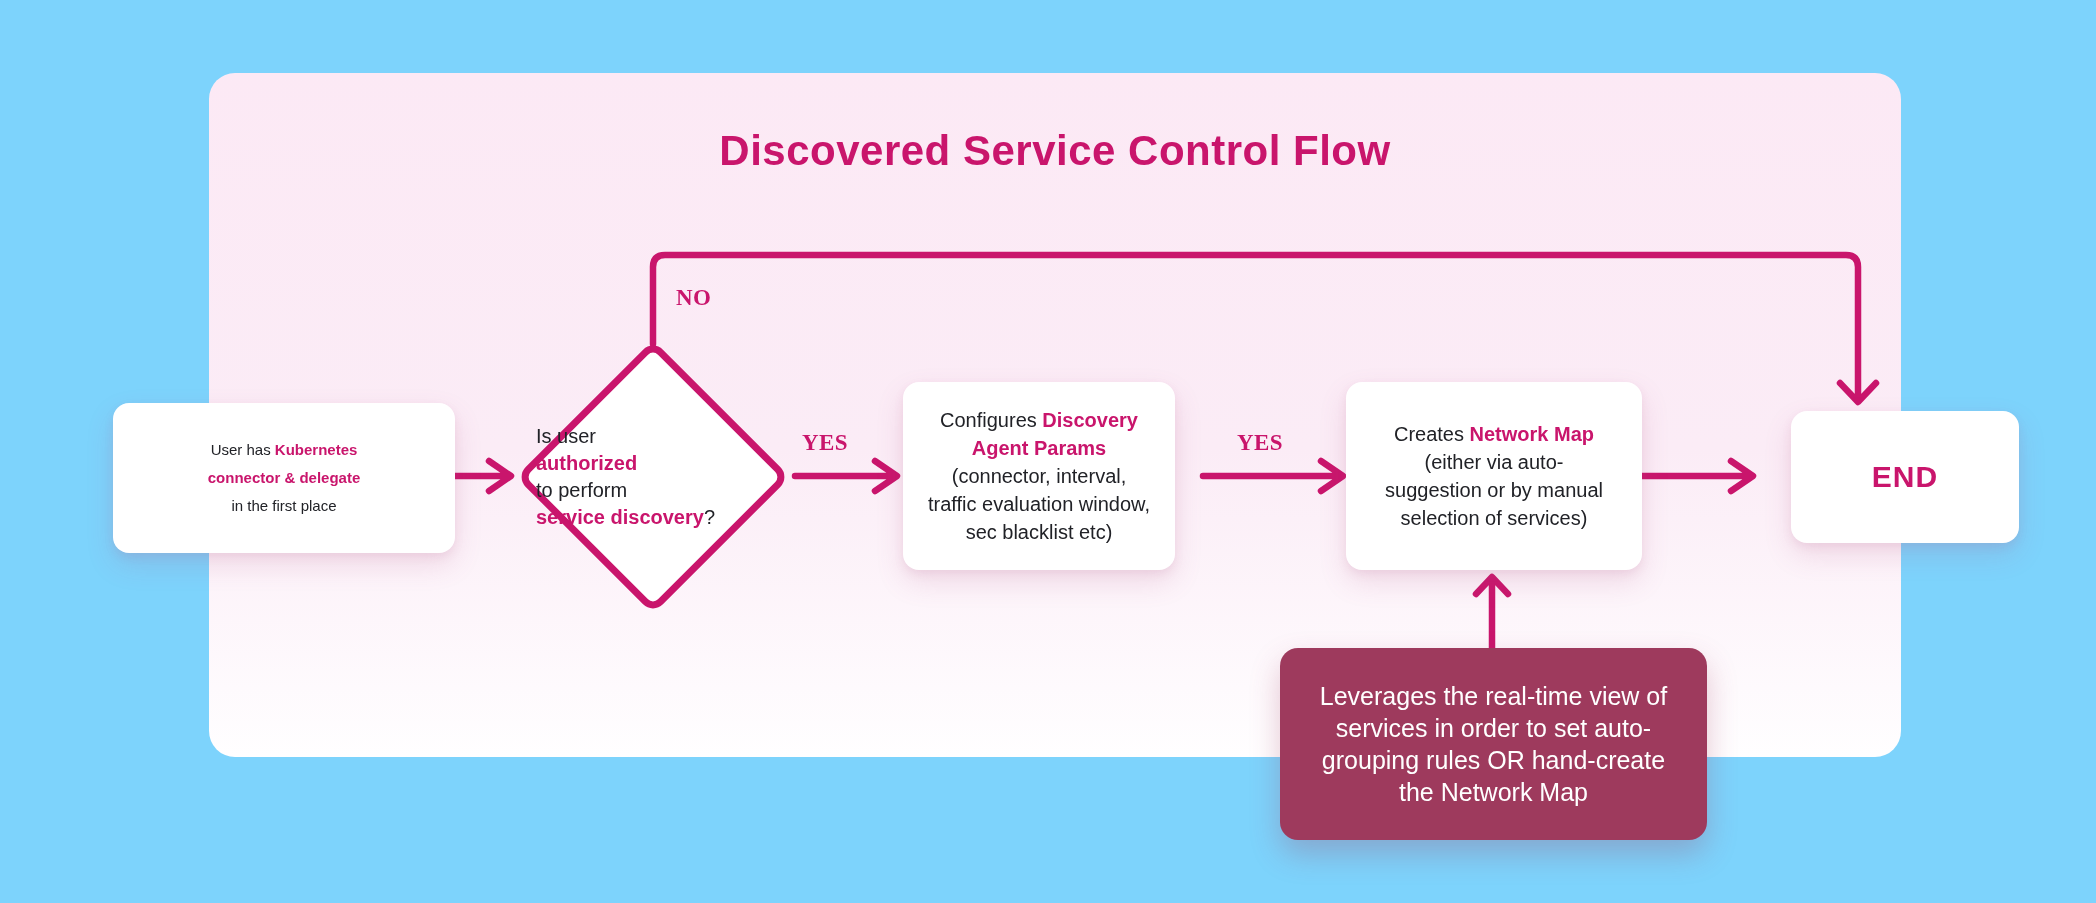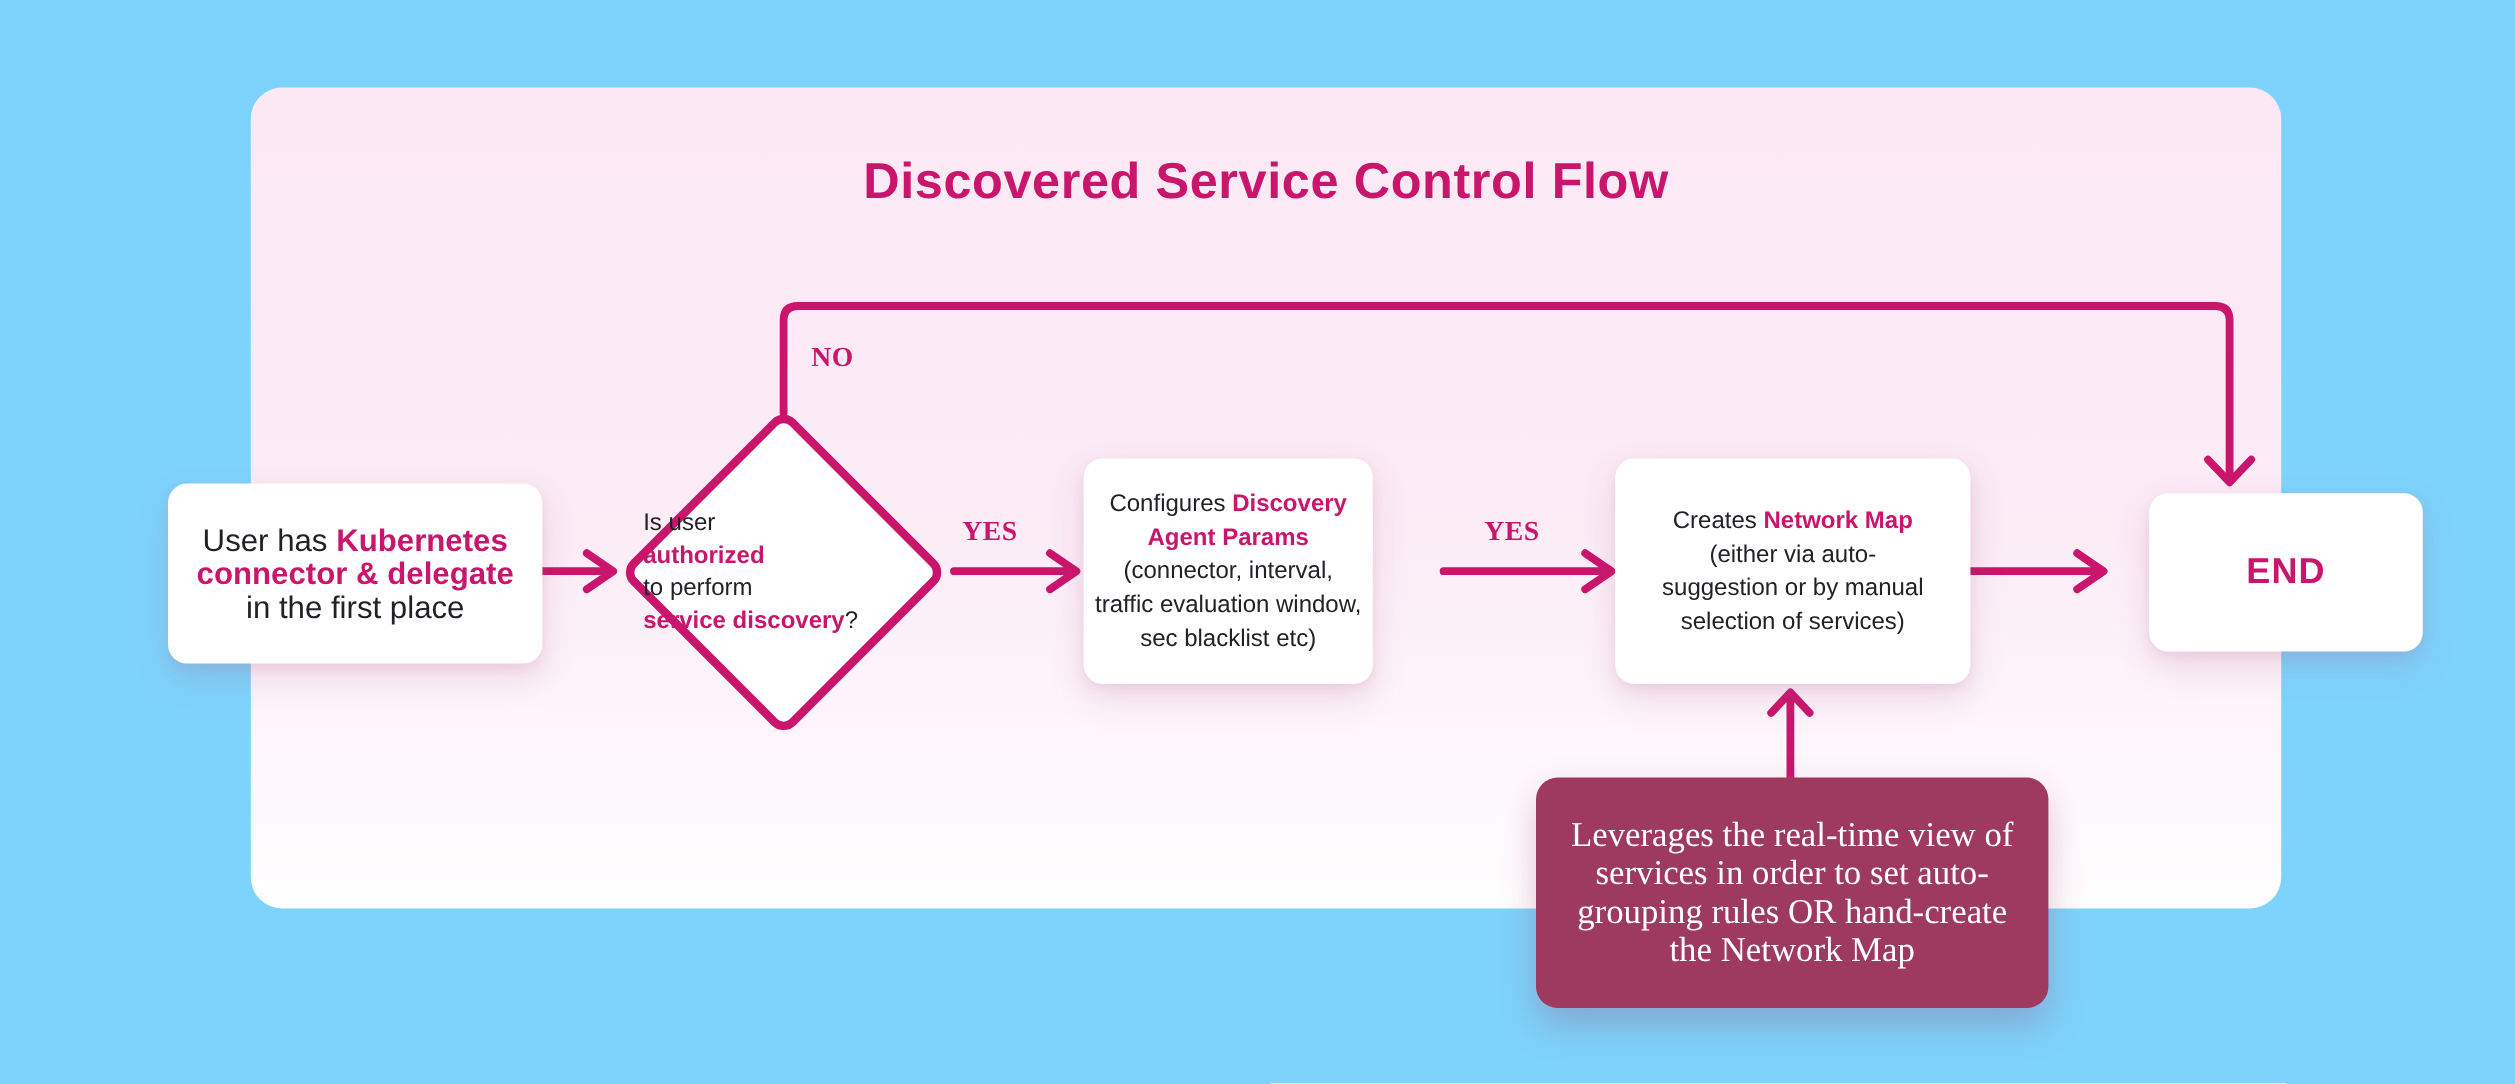--- a/index.html
+++ b/index.html
@@ -67,36 +67,35 @@
     align-items: center;
     justify-content: center;
     text-align: center;
     color: var(--text-dark);
     font-size: 20px;
     line-height: 28px;
   }
   .tline { white-space: pre-wrap; }
   .accent-text { color: var(--accent); font-weight: 700; }
 
-  .node-start     { left: 113px;  top: 403px; width: 312px; height: 150px; font-size: 26px; margin-left: 27px; }
-  .node-configure { left: 903px;  top: 382px; width: 241px; height: 188px; }
+  .node-start     { left: 113px;  top: 403px; width: 342px; height: 150px; font-size: 15px; }
+  .node-configure { left: 903px;  top: 382px; width: 272px; height: 188px; }
   .node-create    { left: 1346px; top: 382px; width: 296px; height: 188px; }
   .node-end       { left: 1758px; top: 411px; width: 228px; height: 132px; font-size: 30px; letter-spacing: 1px; margin-left: 33px; }
   .node-end .accent-text { font-weight: 800; }
 
   .node-note {
     left: 1280px; top: 648px; width: 427px; height: 192px;
     background: var(--note-bg);
     color: #ffffff;
-    font-size: 29px;
+    font-size: 25px;
     line-height: 32px;
     font-weight: 500;
     border-radius: 18px;
     box-shadow: 0 14px 30px rgba(158, 58, 93, 0.28);
-    font-family: Liberation Serif, serif;
   }
 
   .diamond {
     position: absolute;
     left: 556px; top: 380px;
     width: 194px; height: 194px;
   }
   .diamond-shape {
     position: absolute;
     inset: 0;

